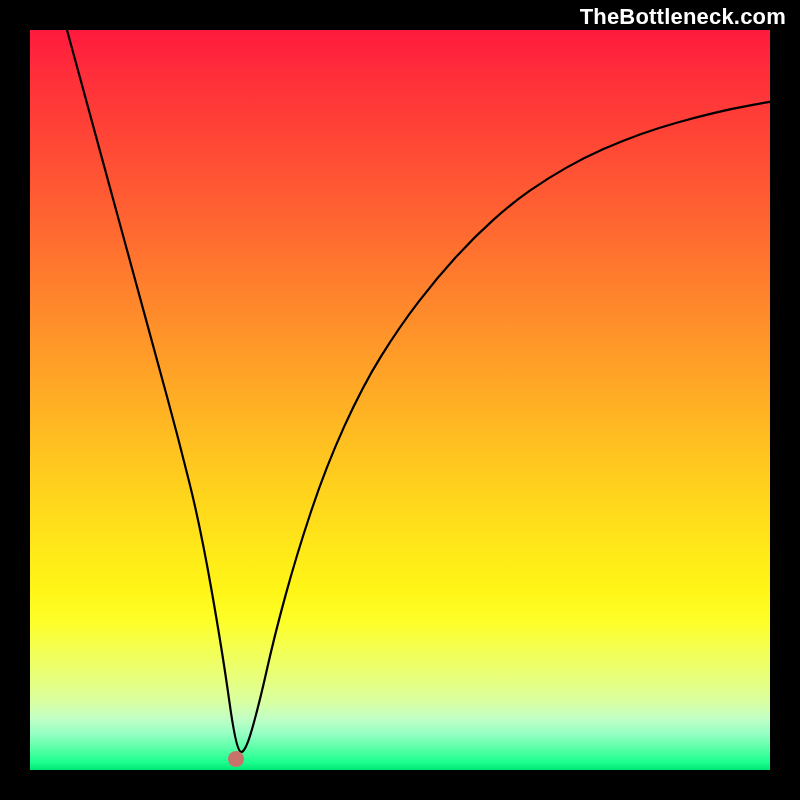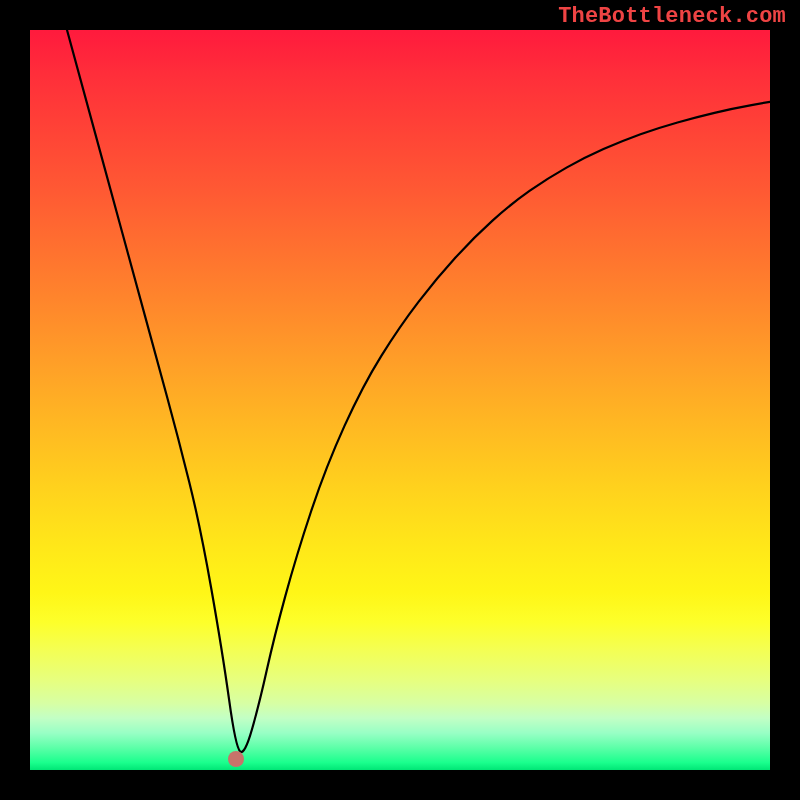--- a/index.html
+++ b/index.html
@@ -23,24 +23,24 @@
     left: 30px;
     top: 30px;
     width: 740px;
     height: 740px;
     overflow: hidden;
   }
   .watermark {
     position: absolute;
     top: 4px;
     right: 14px;
-    font-family: Liberation Mono, monospace;
+    font-family: Liberation Sans, sans-serif;
     font-size: 22px;
     font-weight: 600;
-    color: #ef4444;
+    color: #ffffff;
     letter-spacing: 0.2px;
   }
   .gradient-bg {
     position: absolute;
     left: 0;
     top: 0;
     width: 100%;
     height: 100%;
     background: linear-gradient(to bottom,
       #ff1a3d 0%,

